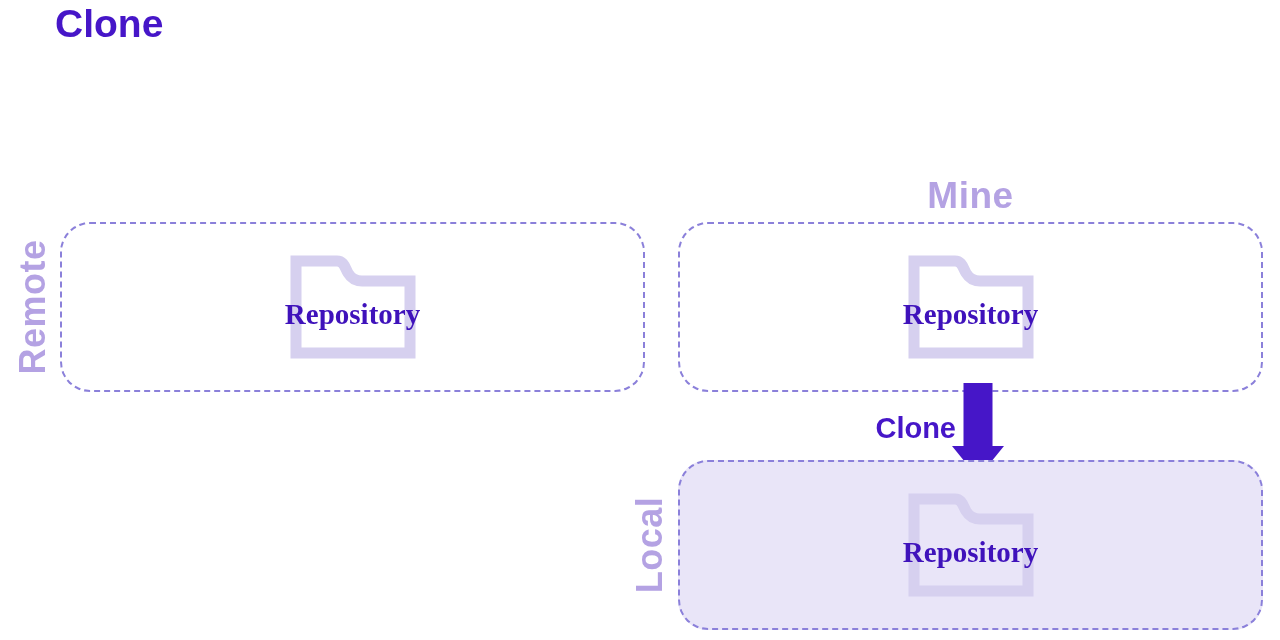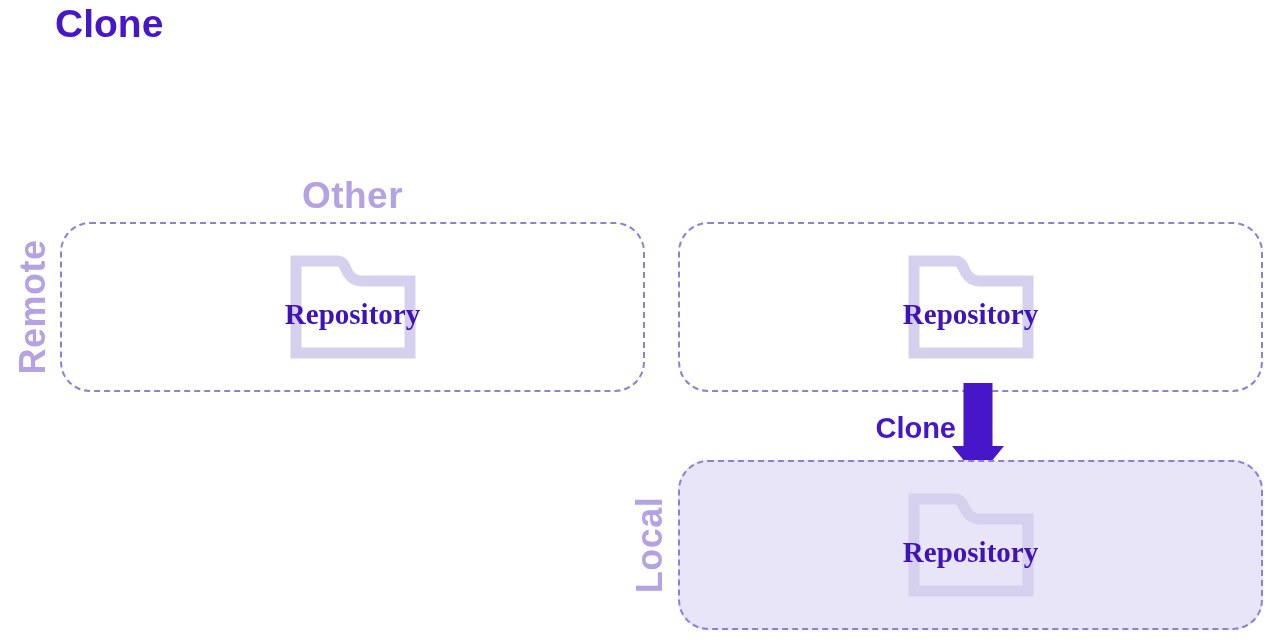--- a/index.html
+++ b/index.html
@@ -125,21 +125,21 @@
     color: #4616c8;
   }
 </style>
 </head>
 <body>
 
 <div class="canvas">
 
   <h1 class="page-title">Clone</h1>
 
-  <div class="col-title" id="other-title">Other</div>
+  <div class="col-title" id="mine-title">Mine</div>
 
   <div class="side-label" id="remote-label">Remote</div>
   <div class="side-label" id="local-label">Local</div>
 
   <div class="repo-box" id="box-other">
     <div class="folder-wrap">
       <svg class="folder-svg" viewBox="0 0 128 106" aria-hidden="true">
         <path d="M7 7 H48 C55 7 56 14 59 19 C62 24 67 27 73 27 H121 V99 H7 Z" fill="none" stroke="#d6d0ef" stroke-width="11" stroke-linejoin="miter"></path>
       </svg>
       <span class="repo-label">Repository</span>

